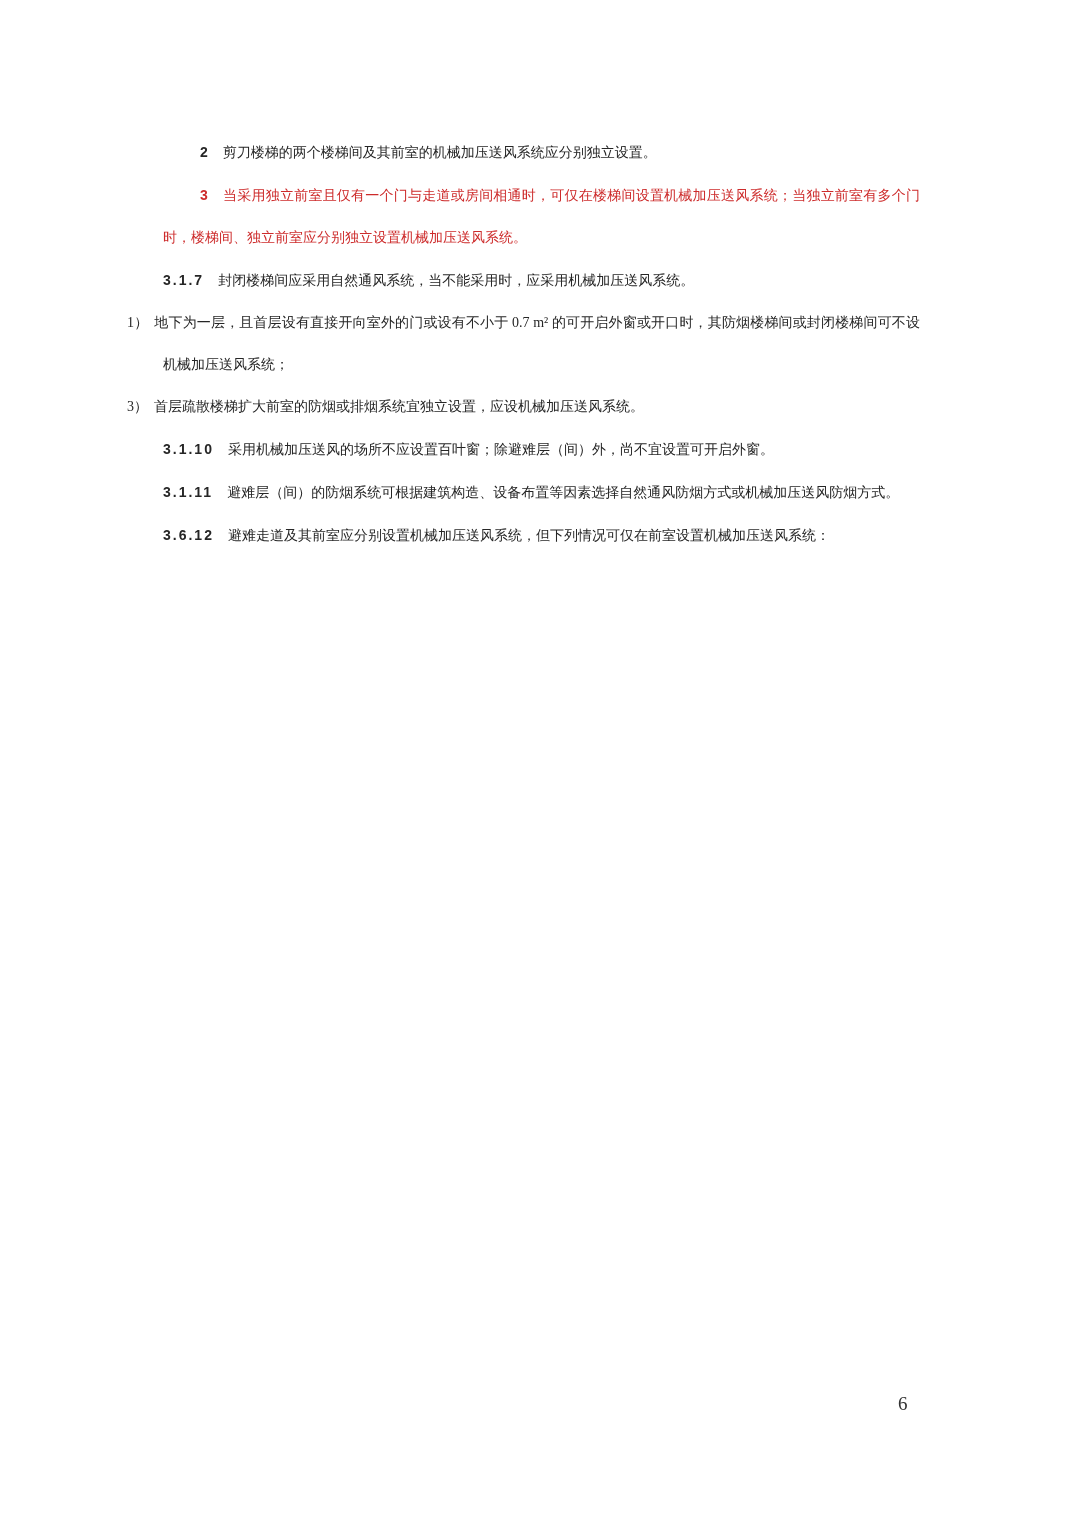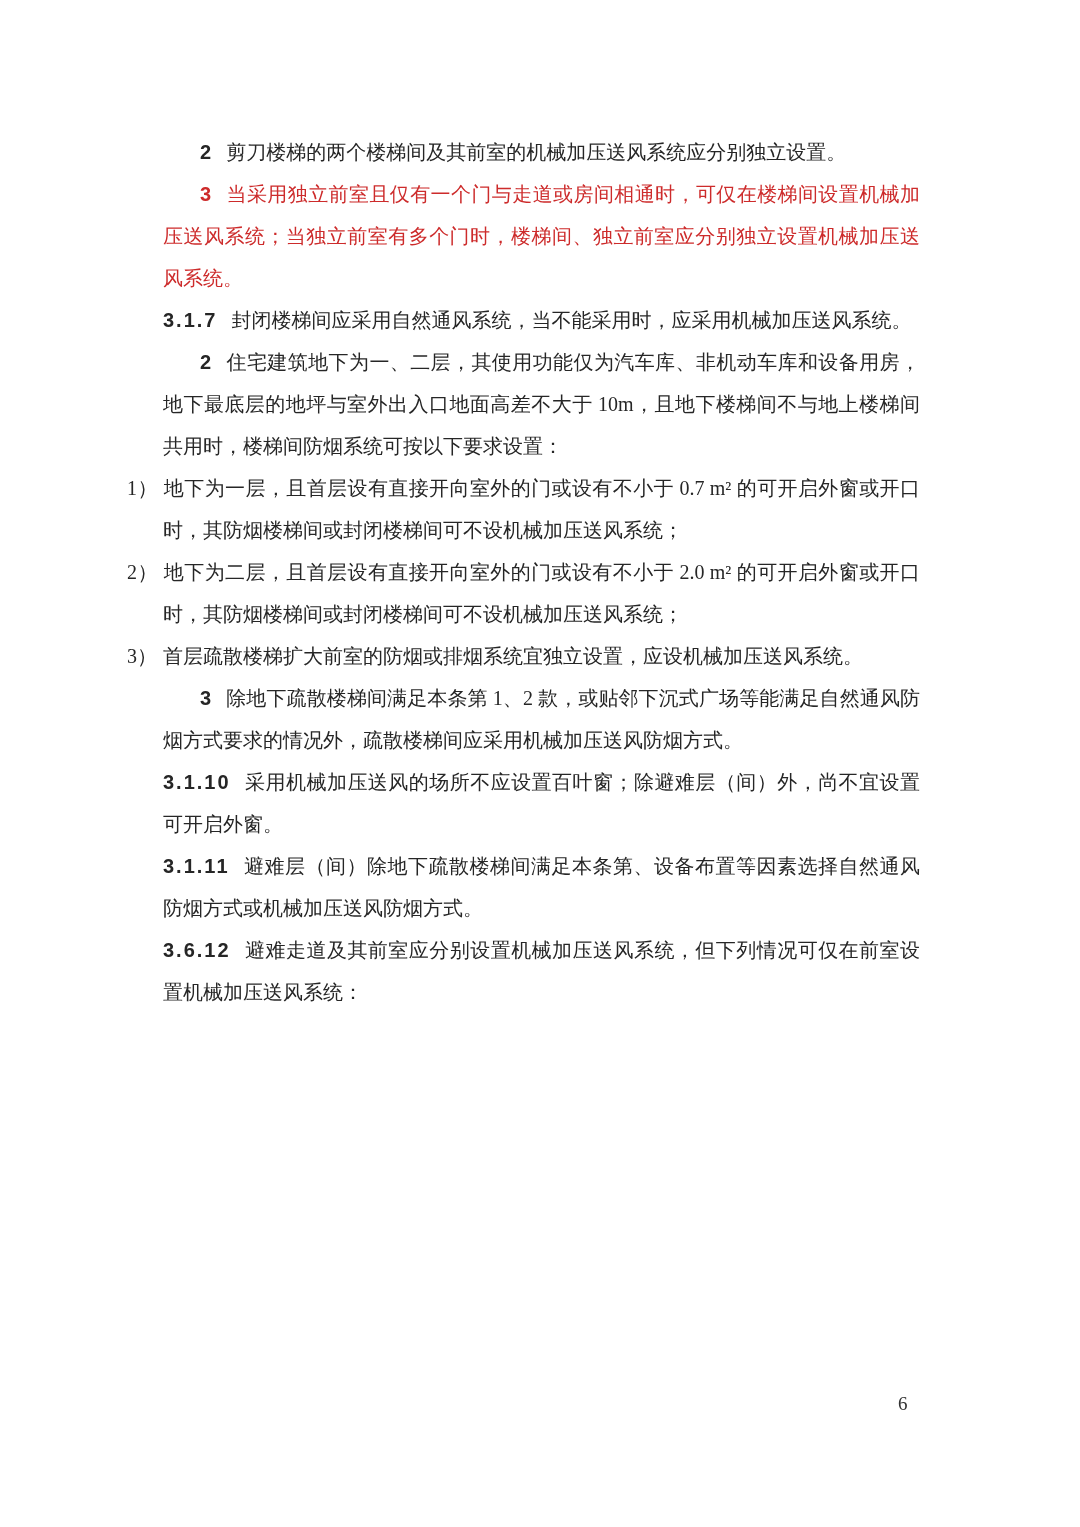--- a/index.html
+++ b/index.html
@@ -14,21 +14,21 @@
     background: #ffffff;
     overflow: hidden;
     font-family: "Liberation Serif", "DejaVu Serif", serif;
     color: #262626;
   }
   .content {
     position: absolute;
     left: 163px;
     top: 131px;
     width: 757px;
-    font-size: 20px;
+    font-size: 14px;
     line-height: 42px;
     text-align: justify;
   }
   .content p {
     margin: 0;
     padding: 0;
   }
   
   .num {
     font-family: "Liberation Sans", "DejaVu Sans", sans-serif;
@@ -76,34 +76,31 @@
   <div class="content">
 
     <p class="p-sub"><span class="num">2</span><span>剪刀楼梯的两个楼梯间及其前室的机械加压送风系统应分别独立设置。</span></p>
 
     <p class="p-sub p-red"><span class="num">3</span><span>当采用独立前室且仅有一个门与走道或房间相通时，可仅在楼梯间设置机械加压送风系统；当独立前室有多个门时，楼梯间、独立前室应分别独立设置机械加压送风系统。</span></p>
 
     <p class="p-sec"><span class="num">3.1.7</span><span>封闭楼梯间应采用自然通风系统，当不能采用时，应采用机械加压送风系统。</span></p>
 
 
 
-    <p class="p-sub"><span class="num">2</span><span>住宅建筑地下为一、二层，其使用功能仅为汽车库、非机动车库和设备用房，地下最底层的地坪与室外出入口地面高差不大于 10m，且地下楼梯间不与地上楼梯间共用时，楼梯间防烟系统可按以下要求设置：</span></p>
 
     <p class="p-item"><span class="num">1）</span><span>地下为一层，且首层设有直接开向室外的门或设有不小于 0.7 m² 的可开启外窗或开口时，其防烟楼梯间或封闭楼梯间可不设机械加压送风系统；</span></p>
 
-    <p class="p-item"><span class="num">2）</span><span>地下为二层，且首层设有直接开向室外的门或设有不小于 2.0 m² 的可开启外窗或开口时，其防烟楼梯间或封闭楼梯间可不设机械加压送风系统；</span></p>
 
     <p class="p-item"><span class="num">3）</span><span>首层疏散楼梯扩大前室的防烟或排烟系统宜独立设置，应设机械加压送风系统。</span></p>
 
-    <p class="p-sub"><span class="num">3</span><span>除地下疏散楼梯间满足本条第 1、2 款，或贴邻下沉式广场等能满足自然通风防烟方式要求的情况外，疏散楼梯间应采用机械加压送风防烟方式。</span></p>
 
 
     <p class="p-sec"><span class="num">3.1.10</span><span>采用机械加压送风的场所不应设置百叶窗；除避难层（间）外，尚不宜设置可开启外窗。</span></p>
 
-    <p class="p-sec"><span class="num">3.1.11</span><span>避难层（间）除地下疏散楼梯间满足本条第、设备布置等因素选择自然通风防烟方式或机械加压送风防烟方式。</span></p>
+    <p class="p-sec"><span class="num">3.1.11</span><span>避难层（间）的防烟系统可根据建筑构造、设备布置等因素选择自然通风防烟方式或机械加压送风防烟方式。</span></p>
 
     <p class="p-sec"><span class="num">3.6.12</span><span>避难走道及其前室应分别设置机械加压送风系统，但下列情况可仅在前室设置机械加压送风系统：</span></p>
 
 
 
   </div>
 
   <div class="page-number">6</div>
 </div>
 

